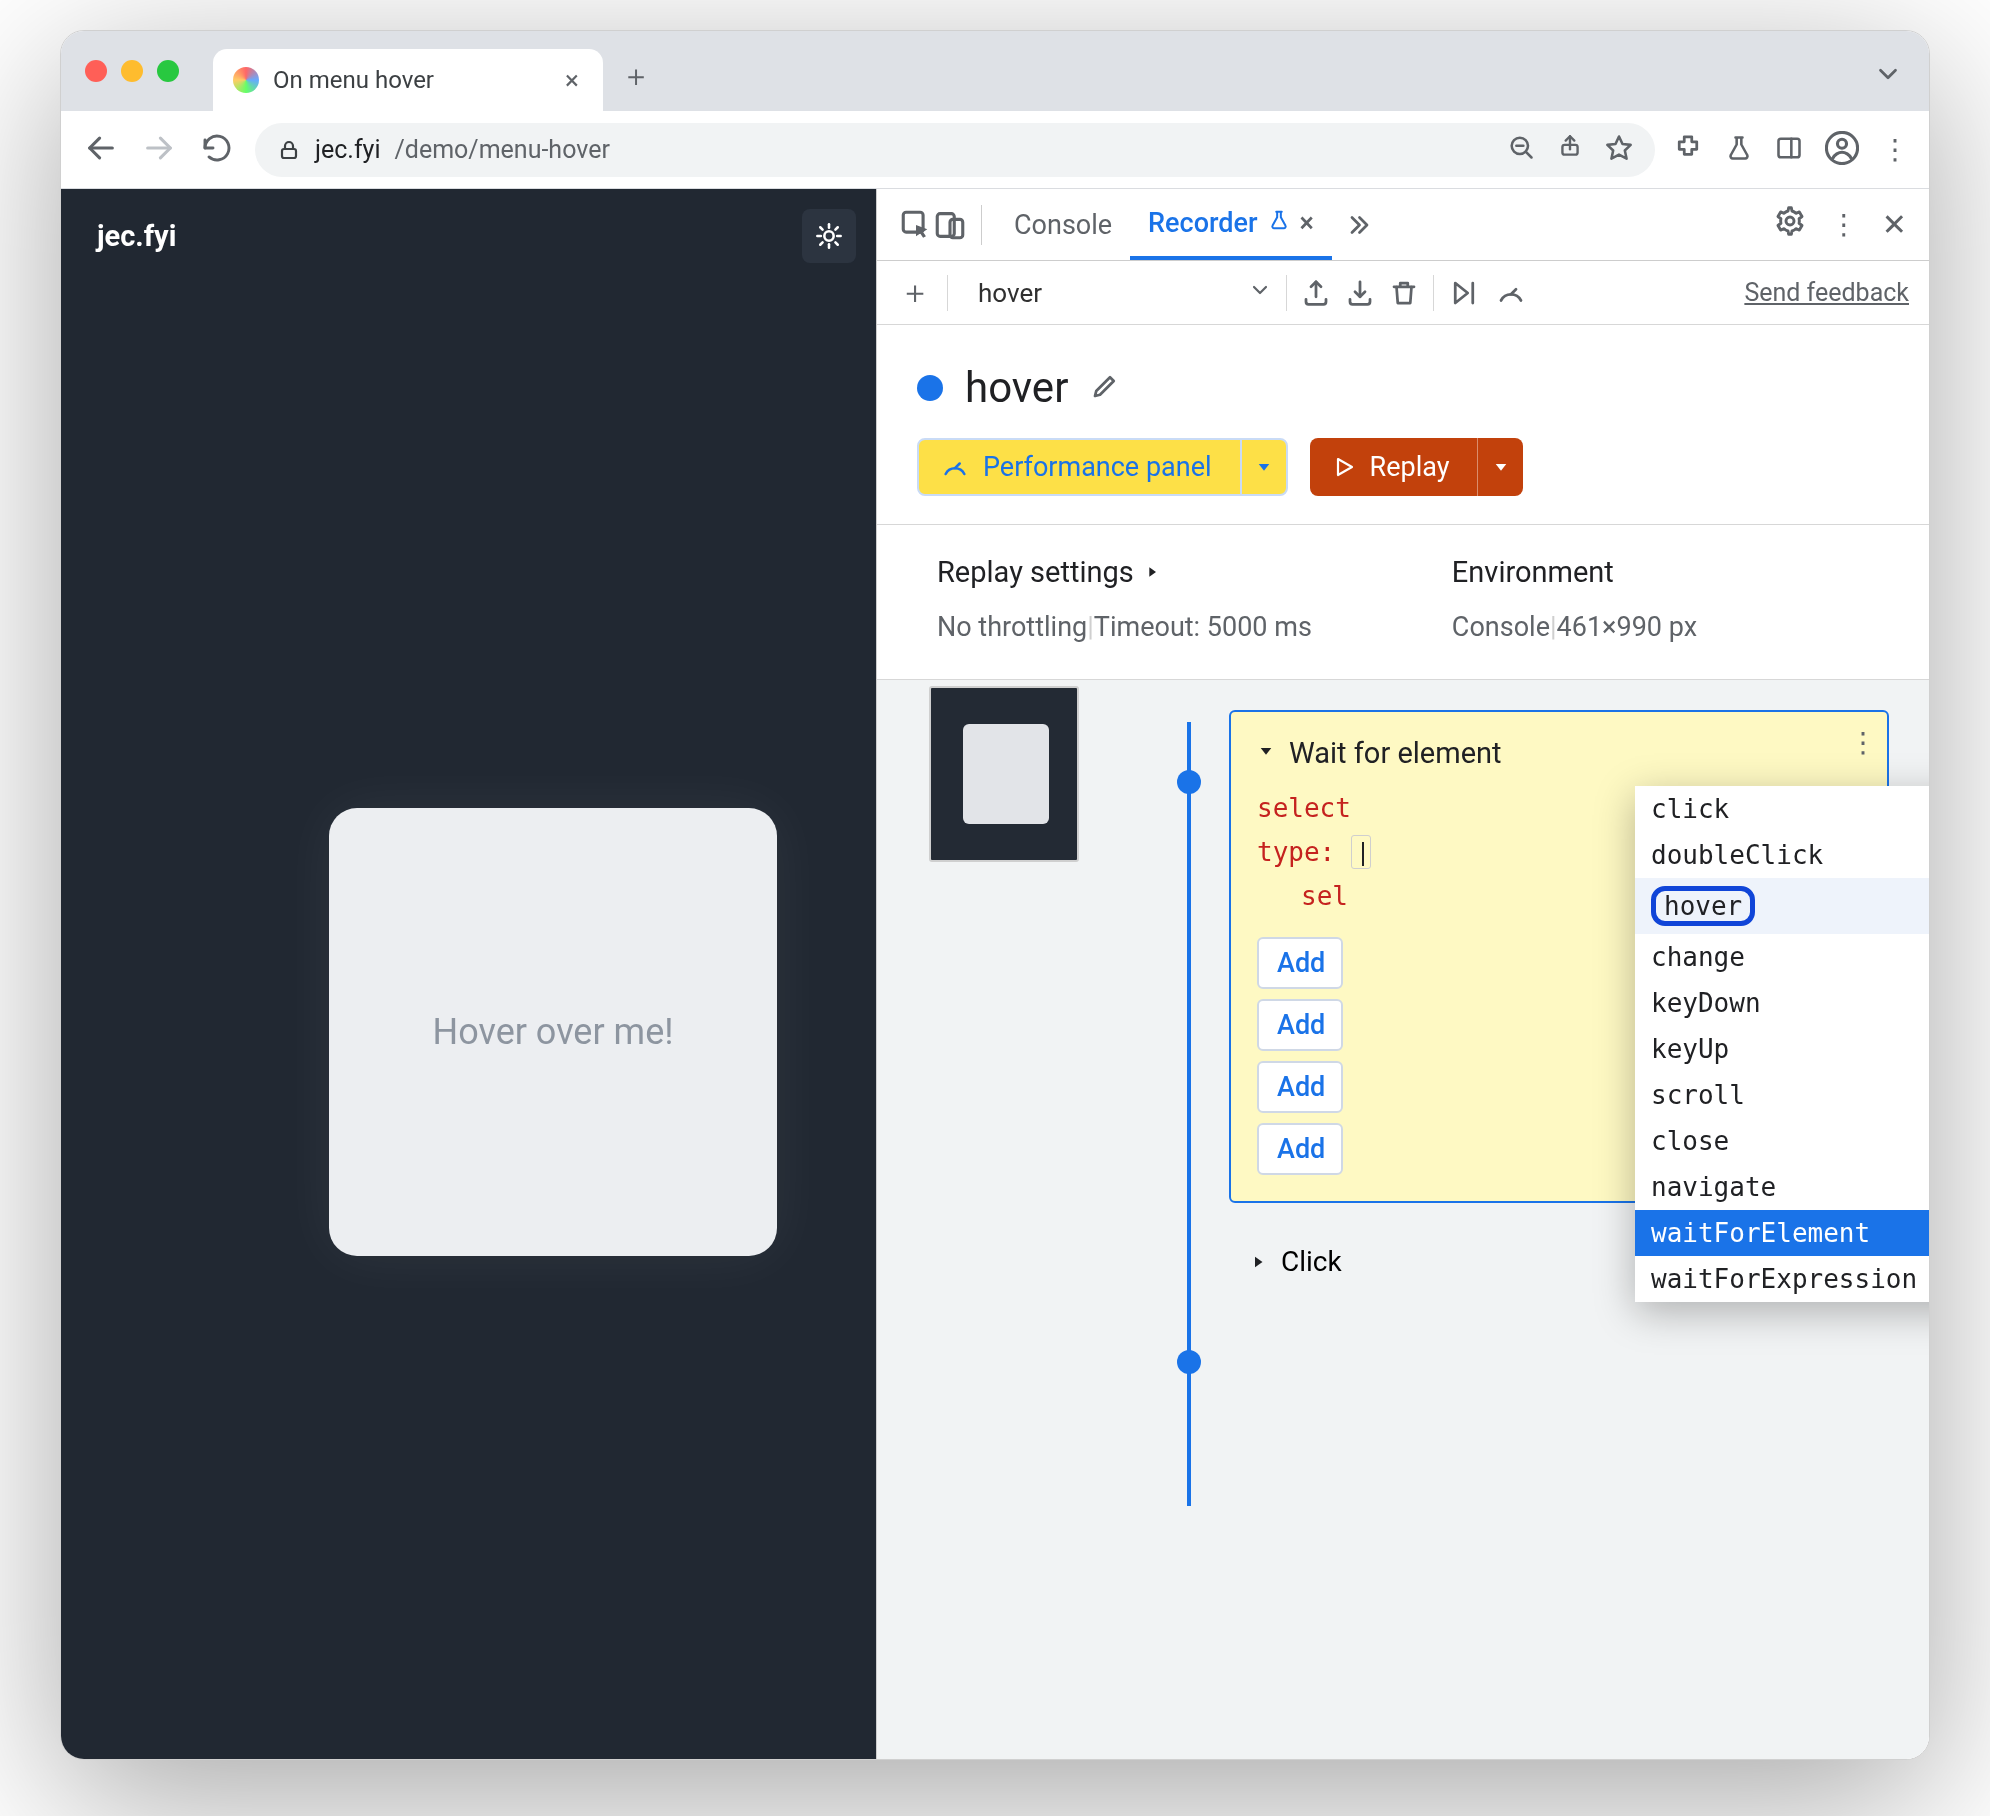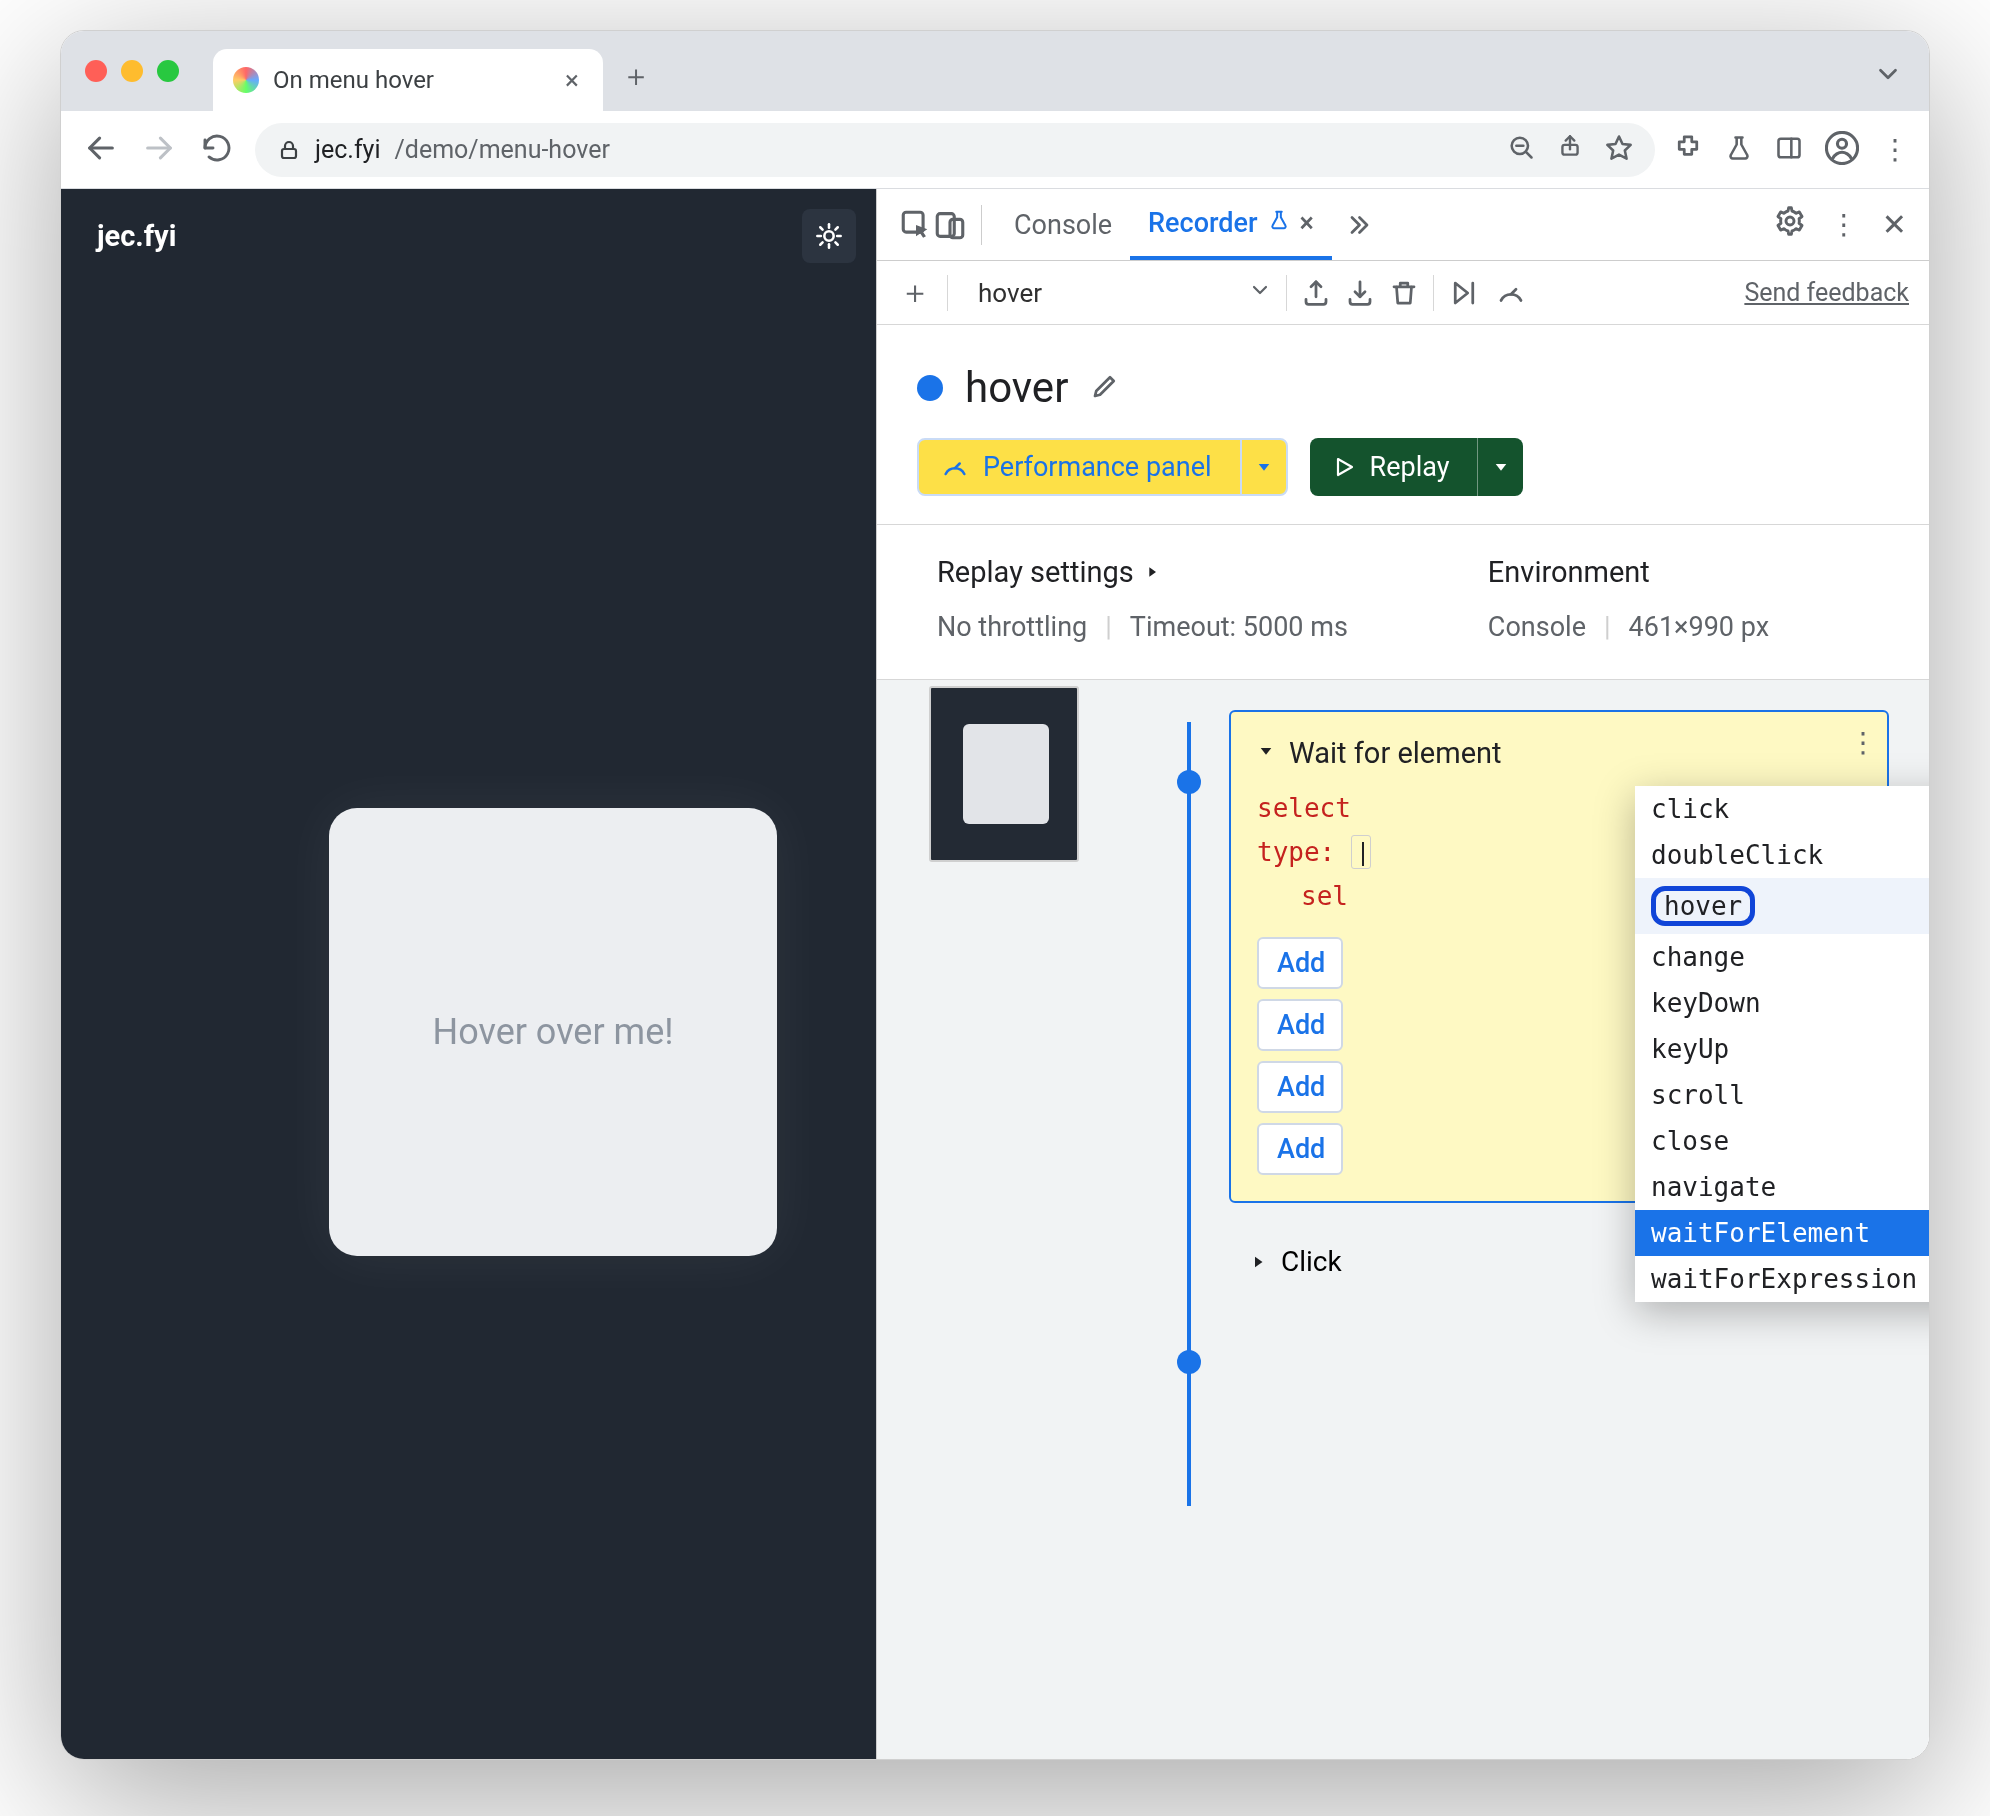--- a/index.html
+++ b/index.html
@@ -123,29 +123,29 @@
 .blue-dot { width:26px; height:26px; border-radius:50%; background:#1a73e8;}
 .rec-title { font-size:42px; color:#202124; font-weight:400;}
 .pencil { color:#5f6368; }
 .btn-row { display:flex; gap: 22px; }
 .btn {
   height: 58px; border-radius: 8px; display:flex; align-items:center;
   padding: 0 22px; font-size: 27px; gap: 14px; cursor:pointer;
 }
 .btn.outline { border:2px solid #c9dbf6; color:#1a73e8; background:#fde047;}
 .btn.outline .caret-box { margin:-0px -22px 0 14px; border-left:2px solid #c9dbf6; height:100%; width:46px; display:flex;align-items:center;justify-content:center;}
-.btn.primary { background:#14532d; color:#fff; }
+.btn.primary { background:#c2410c; color:#fff; }
 .btn.primary .caret-box { margin:-0px -22px 0 14px; border-left:1px solid rgba(255,255,255,0.4); height:100%; width:46px; display:flex;align-items:center;justify-content:center;}
 
 .settings-row {
   display:flex; padding: 30px 40px 36px 60px; gap: 140px;
   border-bottom:1px solid #d7d7d7;
 }
 .sblock .sh { font-size:29px; color:#202124; margin-bottom: 22px; display:flex;align-items:center; gap:10px;}
-.sblock .sv { font-size:27px; color:#5f6368; display:flex; gap: 18px;}
+.sblock .sv { font-size:27px; color:#5f6368; display:flex; }
 .sblock .sv .vsep { color:#cfcfcf;}
 
 .steps {
   flex:1; padding: 30px 40px 40px 52px;
   background:#f1f3f4; position:relative;
   overflow:visible;
 }
 .thumb {
   position:absolute; left:52px; top:6px;
   width: 150px; height: 176px; background:#232a34; border-radius:3px;

